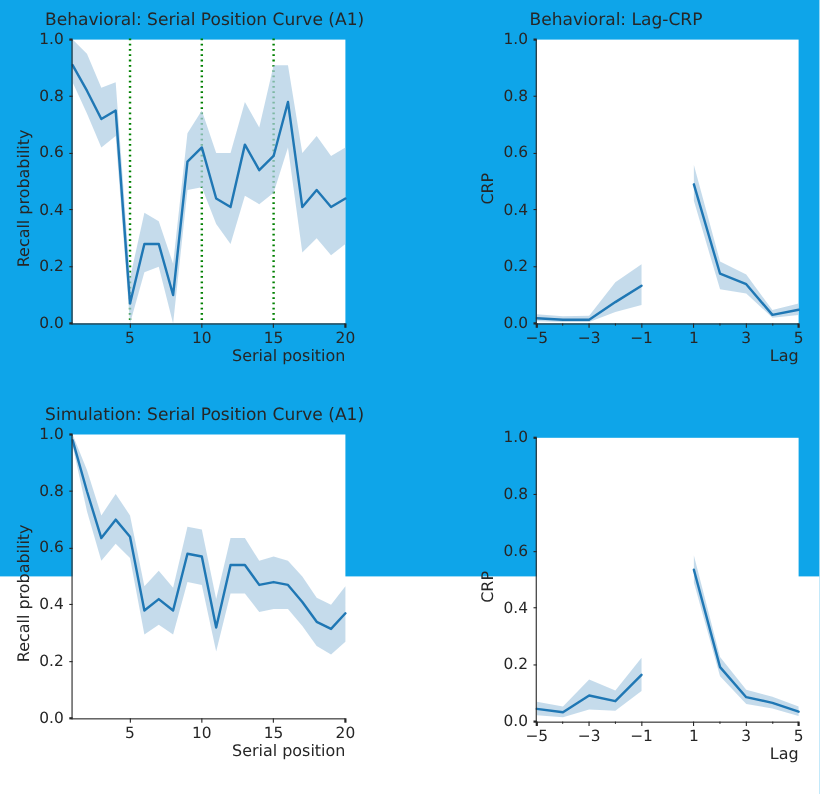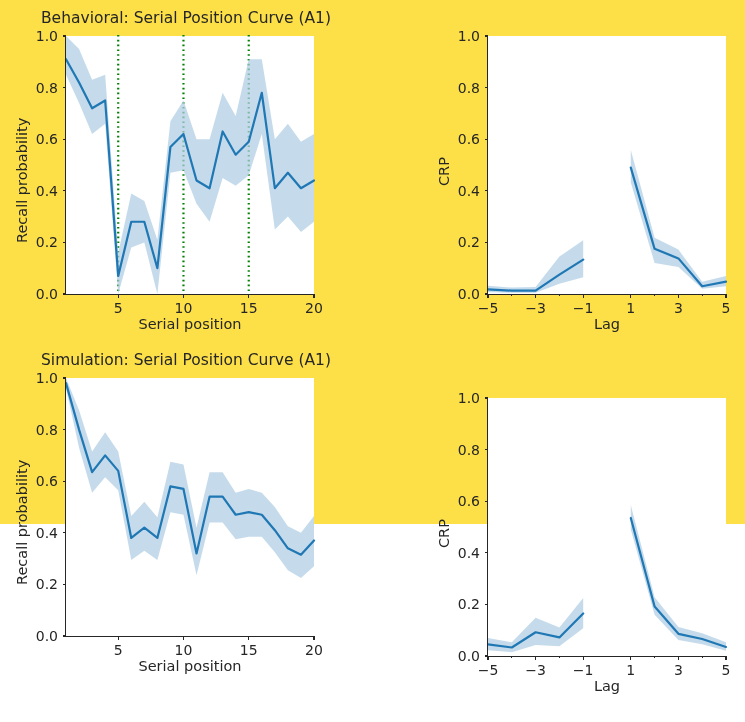--- a/index.html
+++ b/index.html
@@ -11,21 +11,21 @@
     width: 745px;
     height: 722px;
     font-family: "DejaVu Sans", sans-serif;
     color: #262626;
     overflow: hidden;
   }
   #figure {
     position: relative;
     width: 745px;
     height: 524px;
-    background: #fde047;
+    background: #0ea5e9;
   }
   .panel {
     position: absolute;
   }
   .panel-title {
     position: absolute;
     left: 0;
     top: 0;
     width: 100%;
     text-align: center;
@@ -72,21 +72,21 @@
     height: 3.5px;
     background: #262626;
   }
   .tick-mark-x.minor {
     height: 2.2px;
   }
   .axis-label-x {
     position: absolute;
     font-size: 14.5px;
     color: #262626;
-    text-align: center;
+    text-align: right;
     white-space: nowrap;
   }
   .axis-label-y {
     position: absolute;
     font-size: 14.5px;
     color: #262626;
     white-space: nowrap;
     transform-origin: 0 0;
     transform: rotate(-90deg);
   }
@@ -139,20 +139,21 @@
         <div class="xtick-label" style="left: 223.737px; top: 295px; width: 50px;">15</div>
         <div class="tick-mark-x" style="left: 313.4px; top: 288px;"></div>
         <div class="xtick-label" style="left: 289px; top: 295px; width: 50px;">20</div>
       </div>
 
     <div class="axis-label-x" style="left:66px; top:310px; width:248px;">Serial position</div>
     <div class="axis-label-y" style="left:14px; top:237px;">Recall probability</div>
   </div>
 
   <div class="panel" style="left:400px; top:6px; width:345px; height:350px;">
+    <div class="panel-title" style="top:2px; width:300px; left:10px;">Behavioral: Lag-CRP</div>
 
     <div class="plot-area" id="pa-tr" style="left:88px; top:30px; width:238px; height:258px;">
       <svg class="curve" id="svg-tr" width="238" height="258">
           <polygon points="0.00,249.74 23.80,251.55 47.60,251.03 71.40,220.59 95.20,204.34 95.20,241.23 71.40,247.68 47.60,256.71 23.80,256.71 0.00,255.94" fill="#aecde3" fill-opacity="0.72" stroke="none"></polygon>
           <polyline points="0.00,253.36 23.80,254.65 47.60,254.65 71.40,238.65 95.20,223.69" fill="none" stroke="#1f77b4" stroke-width="2.2" stroke-linejoin="round" stroke-linecap="round"></polyline>
           <polygon points="142.80,114.04 166.60,201.76 190.40,213.62 214.20,245.87 238.00,239.94 238.00,250.26 214.20,252.84 190.40,230.91 166.60,227.04 142.80,146.54" fill="#aecde3" fill-opacity="0.72" stroke="none"></polygon>
           <polyline points="142.80,131.58 166.60,212.85 190.40,222.40 214.20,250.26 238.00,245.62" fill="none" stroke="#1f77b4" stroke-width="2.2" stroke-linejoin="round" stroke-linecap="round"></polyline>
         </svg>
     </div>
 
@@ -187,21 +188,21 @@
         <div class="tick-mark-x minor" style="left: 111.2px; top: 288px;"></div>
         <div class="tick-mark-x minor" style="left: 158.8px; top: 288px;"></div>
         <div class="tick-mark-x minor" style="left: 254px; top: 288px;"></div>
         <div class="tick-mark-x minor" style="left: 301.6px; top: 288px;"></div>
       </div>
 
     <div class="axis-label-x" style="left:88px; top:310px; width:238px;">Lag</div>
     <div class="axis-label-y" style="left:36px; top:180px;">CRP</div>
   </div>
 
-  <div class="panel" style="left:0px; top:348px; width:372px; height:350px;">
+  <div class="panel" style="left:0px; top:365px; width:372px; height:350px;">
     <div class="panel-title" style="top:2px;">Simulation: Serial Position Curve (A1)</div>
 
     <div class="plot-area" id="pa-bl" style="left:66px; top:30px; width:248px; height:258px;">
       <svg class="curve" id="svg-bl" width="248" height="258">
           <polygon points="0.00,0.00 13.05,32.25 26.11,73.53 39.16,54.18 52.21,73.53 65.26,138.03 78.32,123.84 91.37,139.32 104.42,83.85 117.47,86.43 130.53,149.64 143.58,94.17 156.63,94.17 169.68,114.81 182.74,110.94 195.79,114.81 208.84,129.00 221.89,148.35 234.95,154.80 248.00,138.03 248.00,188.34 234.95,199.95 221.89,192.21 208.84,174.15 195.79,158.67 182.74,158.67 169.68,161.25 156.63,144.48 143.58,144.48 130.53,197.37 117.47,136.74 104.42,134.16 91.37,181.89 78.32,172.86 65.26,181.89 52.21,112.23 39.16,99.33 26.11,114.81 13.05,69.66 0.00,10.32" fill="#aecde3" fill-opacity="0.72" stroke="none"></polygon>
           <polyline points="0.00,5.16 13.05,51.60 26.11,94.17 39.16,77.40 52.21,92.88 65.26,159.96 78.32,149.64 91.37,159.96 104.42,108.36 117.47,110.94 130.53,175.44 143.58,118.68 156.63,118.68 169.68,136.74 182.74,134.16 195.79,136.74 208.84,152.22 221.89,170.28 234.95,176.73 248.00,162.54" fill="none" stroke="#1f77b4" stroke-width="2.2" stroke-linejoin="round" stroke-linecap="round"></polyline>
         </svg>
     </div>
 
     <div class="spine-left" style="left:65px; top:30px; height:258px;"></div>

